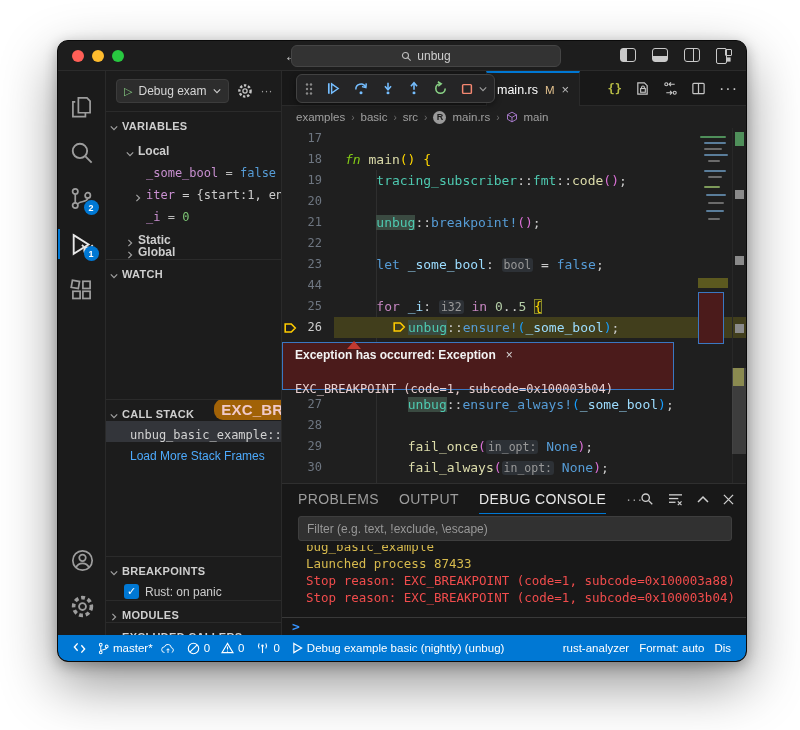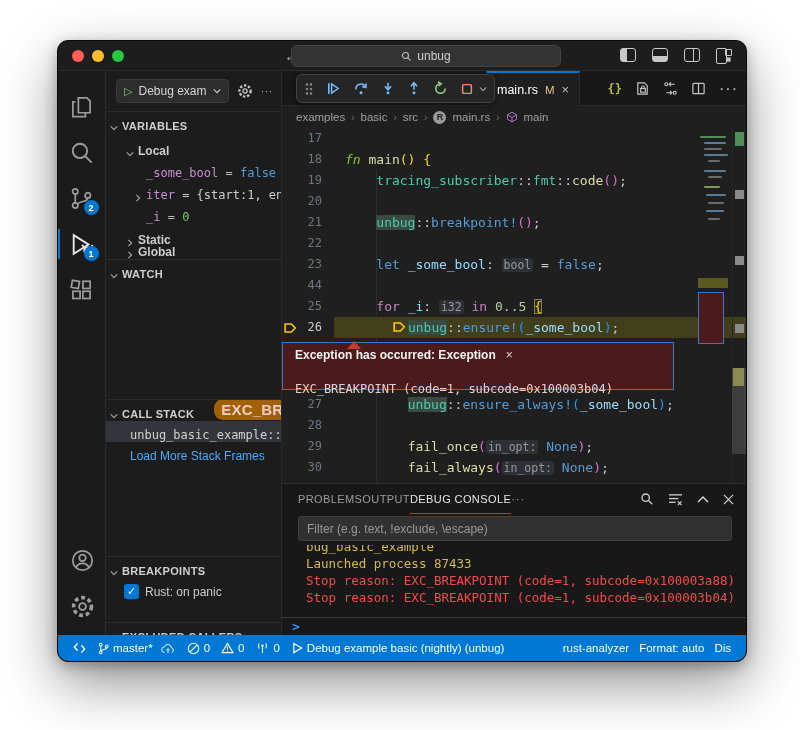--- a/index.html
+++ b/index.html
@@ -83,21 +83,21 @@
   .exc-body{font-size:12px;color:#e8cfcf;margin-top:20px}
   .minimap{position:absolute;top:2px;right:14px;width:34px;bottom:0;pointer-events:none}
   .minimap i{position:absolute;height:2px;background:#6b6b6b;border-radius:1px}
   .mm-red{position:absolute;left:0;width:26px;height:52px;background:#4b1b1b;border:1px solid #3a78c2}
   .mm-olive{position:absolute;left:0;width:30px;height:10px;background:#5c591f}
   .ruler{position:absolute;top:0;right:0;width:14px;bottom:0;border-left:1px solid #282828}
   .ruler b{position:absolute;display:block}
   .thumb{position:absolute;right:0;width:14px;background:rgba(140,140,140,.28)}
   
   .panel{position:absolute;left:0;right:0;bottom:0;height:152px;background:#181818;border-top:1px solid #2f2f2f}
-  .panel-tabs{height:30px;display:flex;align-items:center;padding-left:16px;font-size:11px;letter-spacing:.4px;color:#9d9d9d}
+  .panel-tabs{height:30px;display:flex;align-items:center;padding-left:16px;gap:20px;font-size:14px;letter-spacing:.4px;color:#9d9d9d}
   .panel-tab{height:30px;display:flex;align-items:center}
   .panel-tab.active{color:#e7e7e7;border-bottom:1.5px solid #0078d4}
   .panel-more{color:#9d9d9d;letter-spacing:1px}
   .panel-actions{position:absolute;right:12px;top:0;height:30px;display:flex;align-items:center;gap:14px;color:#cfcfcf}
   .filterbox{margin:2px 14px 4px 16px;height:25px;background:#313131;border:1px solid #3e3e3e;border-radius:3px;
     display:flex;align-items:center;padding-left:8px;color:#989898;font-size:12px}
   .console{height:72px;overflow:hidden;padding-left:24px;font-family:"DejaVu Sans Mono","Liberation Mono",monospace;font-size:12.5px;line-height:17px}
   .console .row:first-child{margin-top:-7px}
   .con-yellow{color:#d7ba4d}.con-red{color:#f14c4c}
   .prompt{border-top:1px solid #393939;height:18px;display:flex;align-items:center;padding-left:10px;color:#3794ff;
@@ -288,20 +288,28 @@
         <span class="chev">
             <svg width="8" height="8" viewBox="0 0 10 10">
               <polyline points="1,3 5,7 9,3" fill="none" stroke="#a0a0a0" stroke-width="1.5"></polyline>
             </svg>
           </span>
         <span>BREAKPOINTS</span>
       </div>
       <div class="sb-row" style="top:507px">
         <span class="checkbox">✓</span>
         <span>Rust: on panic</span>
+      </div>
+      <div class="sb-row sb-sechead" style="top:529px">
+        <span class="chev">
+            <svg width="8" height="8" viewBox="0 0 10 10">
+              <polyline points="3,1 7,5 3,9" fill="none" stroke="#a0a0a0" stroke-width="1.5"></polyline>
+            </svg>
+          </span>
+        <span>MODULES</span>
       </div>
       <div class="sb-row sb-sechead" style="top:551px">
         <span class="chev">
             <svg width="8" height="8" viewBox="0 0 10 10">
               <polyline points="3,1 7,5 3,9" fill="none" stroke="#a0a0a0" stroke-width="1.5"></polyline>
             </svg>
           </span>
         <span>EXCLUDED CALLERS</span>
       </div>
     </div>

